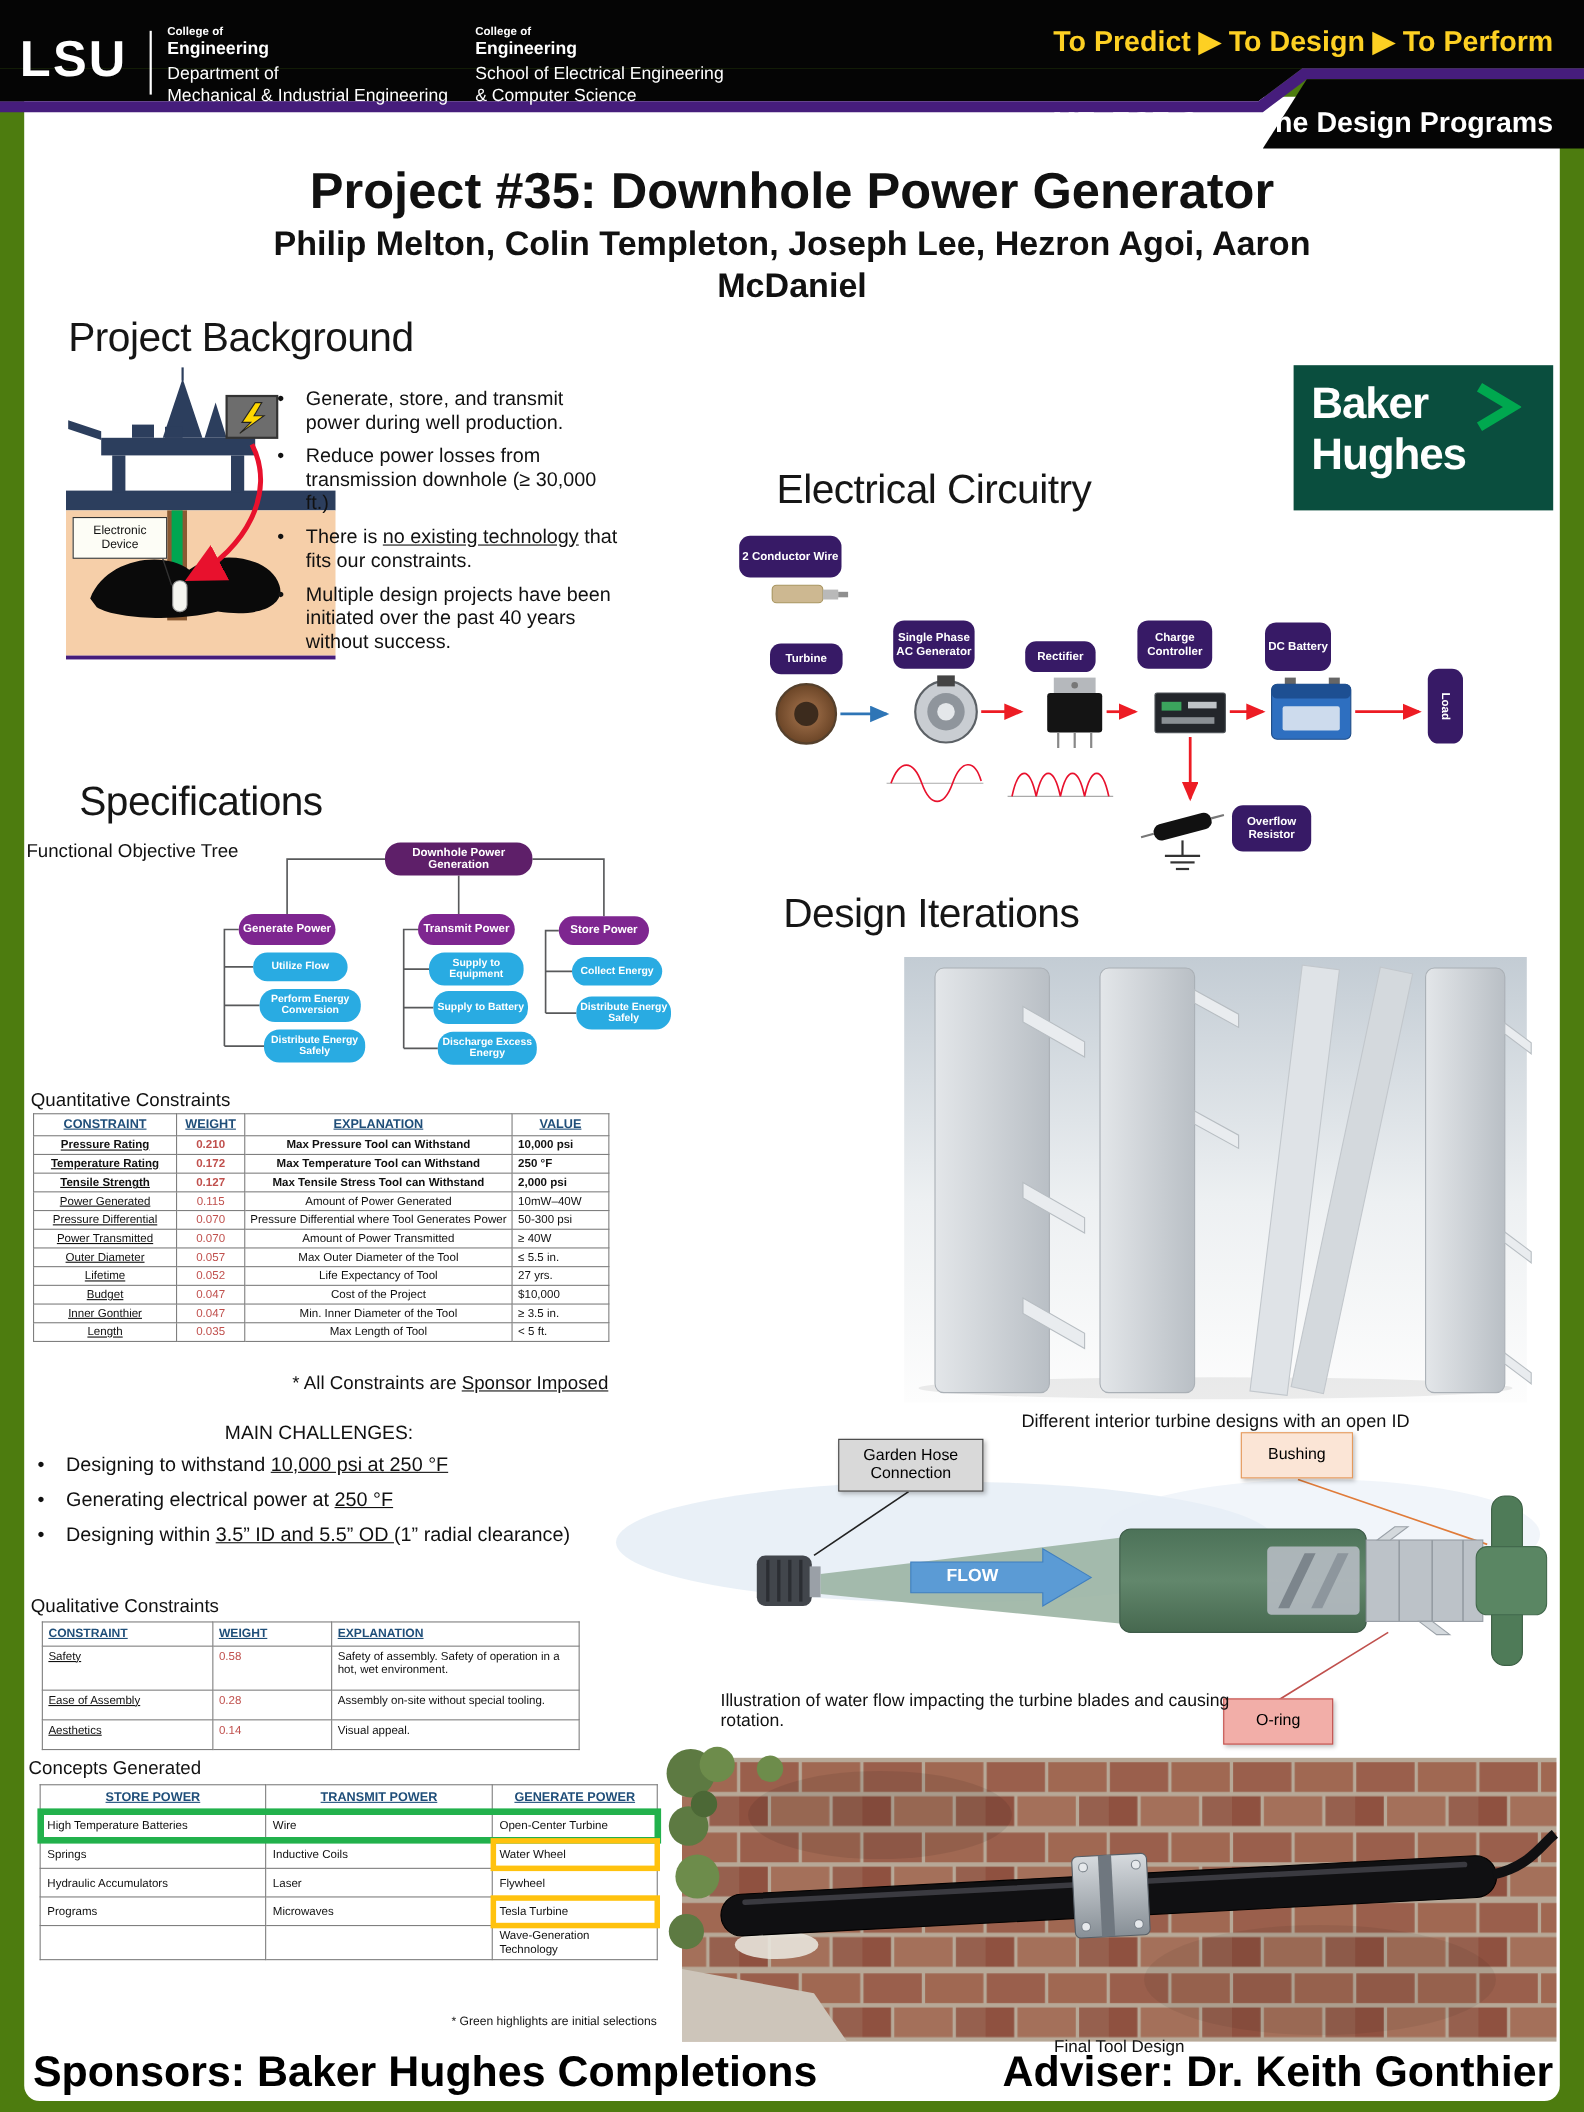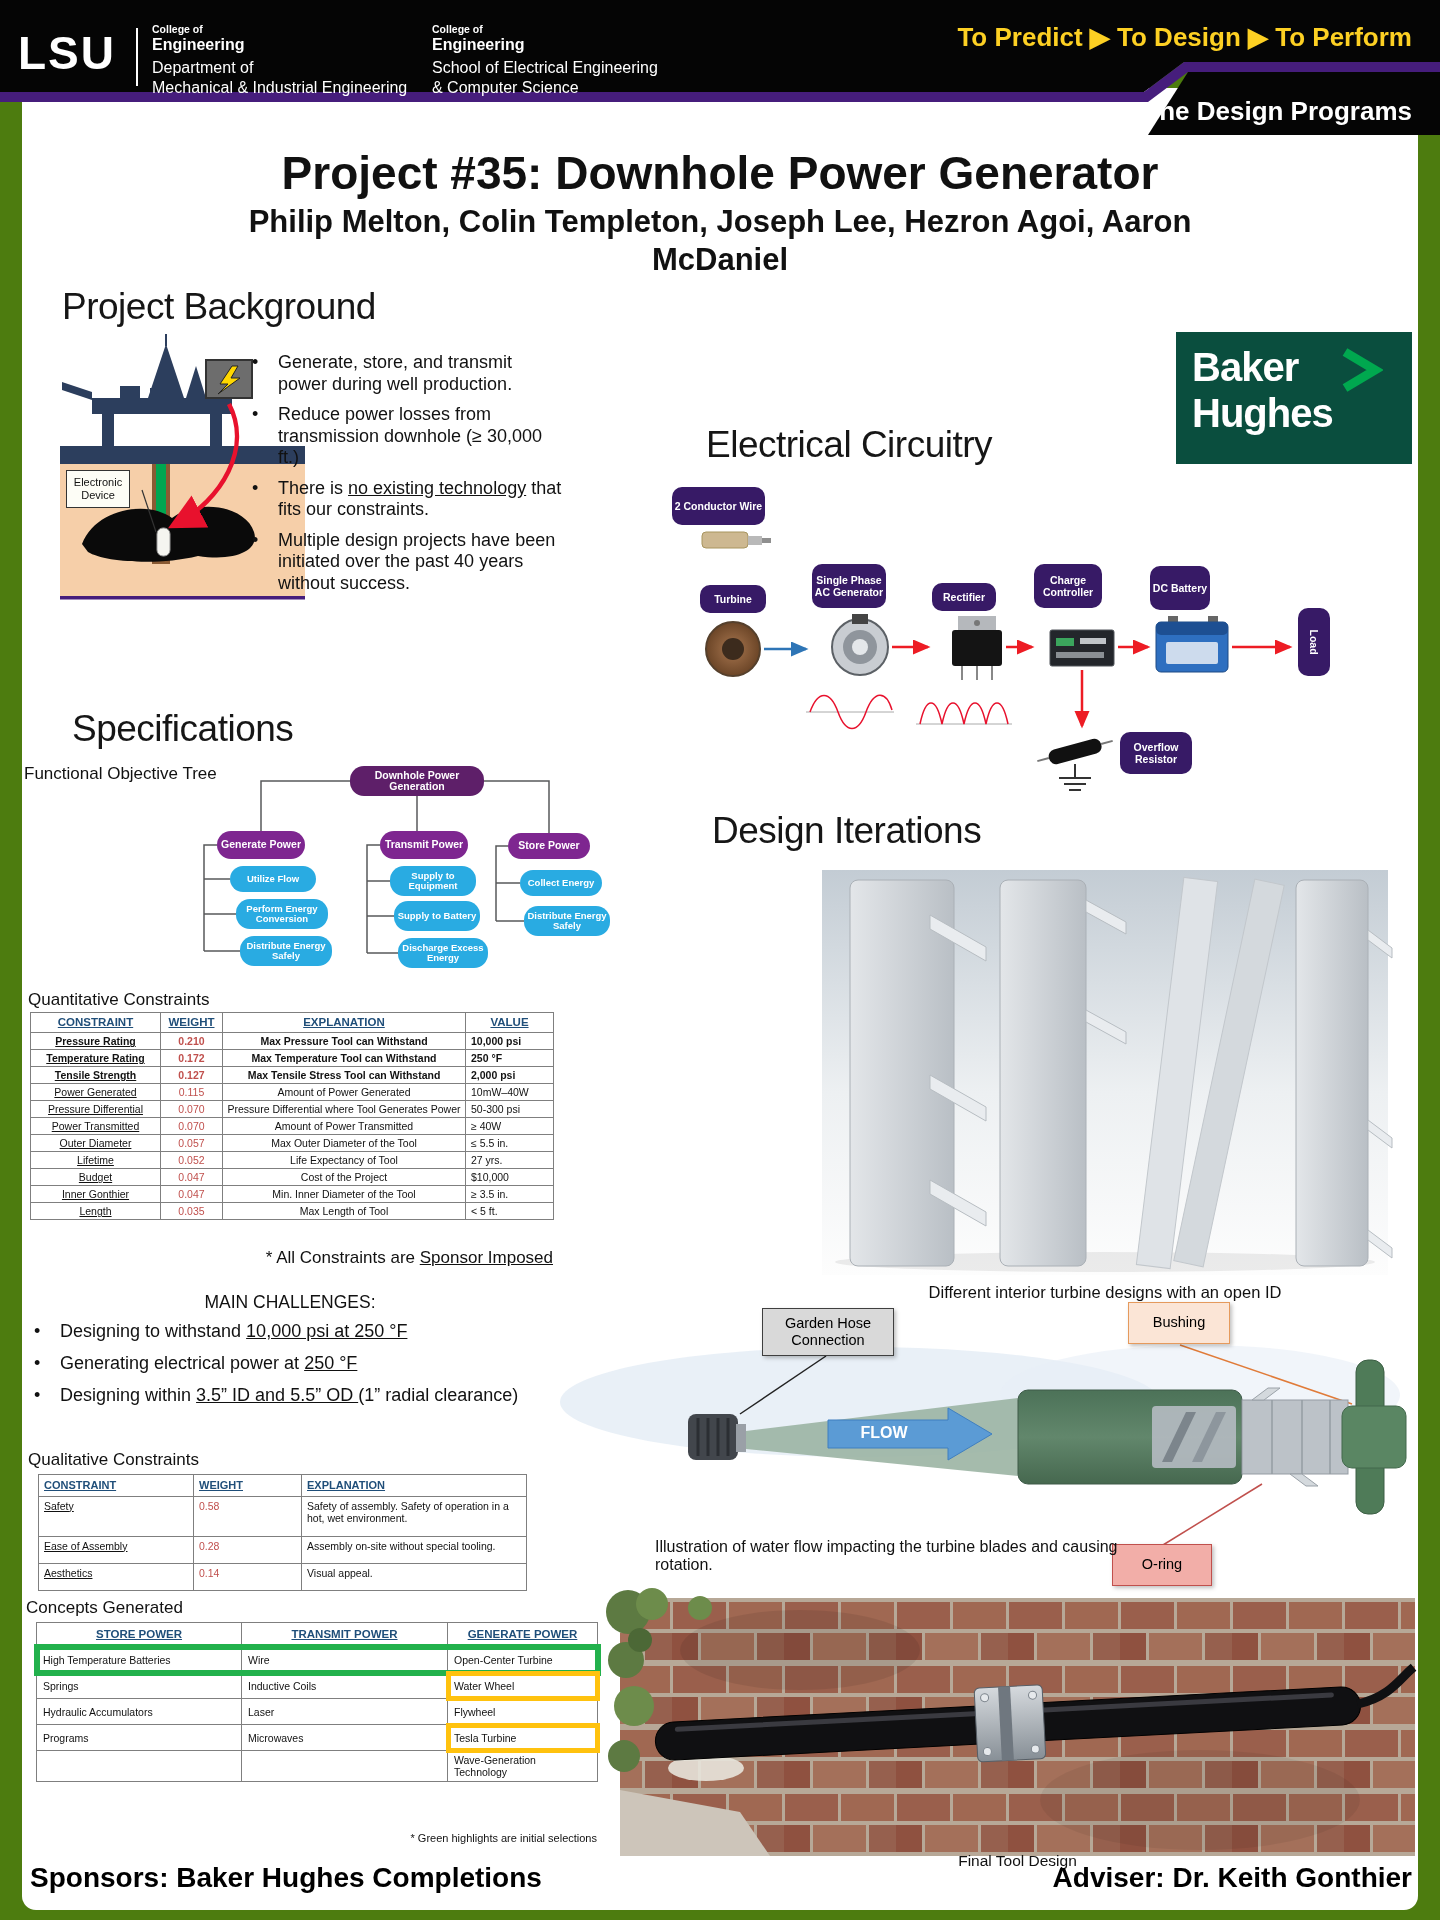--- a/index.html
+++ b/index.html
@@ -19,21 +19,21 @@
   .dl{font-size:16px;font-weight:400;line-height:20px;}
   .tagline{color:#FDD023;font-size:26px;font-weight:700;z-index:3;}
   .program{color:#fff;font-size:26px;font-weight:700;z-index:3;}
   
   .h1{font-size:37px;font-weight:400;color:#161616;letter-spacing:-0.5px;z-index:2;}
   .ttl{font-size:46px;font-weight:700;text-align:center;width:100%;z-index:2;}
   .auth{font-size:31px;font-weight:700;text-align:center;width:100%;z-index:2;}
   .small-ttl{font-size:17px;color:#111;z-index:2;}
   .caption{font-size:16.5px;color:#111;z-index:2;}
   .note{font-size:17px;color:#111;text-align:right;z-index:2;}
-  .footer-txt{font-size:28px;font-weight:700;color:#000;z-index:2;}
+  .footer-txt{font-size:39px;font-weight:700;color:#000;z-index:2;}
   .u{text-decoration:underline;}
   
   .blist{z-index:2;}
   .bitem{display:flex;font-size:18px;line-height:21.5px;margin-bottom:9px;}
   .bitem:before{content:"•";flex:0 0 26px;}
   .clist .bitem{margin-bottom:6px;line-height:26px;}
   
   table{border-collapse:collapse;background:#fff;z-index:2;}
   td,th{border:1px solid #7f7f7f;padding:1px 4px;line-height:1.15;}
   th{color:#1F4E79;text-decoration:underline;font-weight:700;}
@@ -312,21 +312,21 @@
     <div class="dl">&amp; Computer Science</div>
   </div>
   <div class="abs tagline" style="right:28px;top:22px;">To Predict ▶ To Design ▶ To Perform</div>
   <div class="abs program" style="right:28px;top:96px;">ME, ECE Capstone Design Programs</div>
 
   <div class="abs ttl" style="left:0;top:146px;">Project #35: Downhole Power Generator</div>
   <div class="abs auth" style="left:0;top:204px;">Philip Melton, Colin Templeton, Joseph Lee, Hezron Agoi, Aaron</div>
   <div class="abs auth" style="left:0;top:242px;">McDaniel</div>
 
   <div class="abs h1" style="left:62px;top:286px;">Project Background</div>
-  <div class="abs devlbl" style="left:66px;top:470px;width:64px;height:38px;">Electronic Device</div>
+  <div class="abs devlbl" style="left:66px;top:470px;width:86px;height:38px;">Electronic Device</div>
 
   <div class="abs blist" style="left:252px;top:352px;width:312px;">
     <div class="bitem">
         <span><span>Generate, store, and transmit power during well production.</span><span class="u"></span><span></span></span>
       </div>
     <div class="bitem">
         <span><span>Reduce power losses from transmission downhole (≥ 30,000 ft.)</span><span class="u"></span><span></span></span>
       </div>
     <div class="bitem">
         <span><span>There is </span><span class="u">no existing technology</span><span> that fits our constraints.</span></span>

